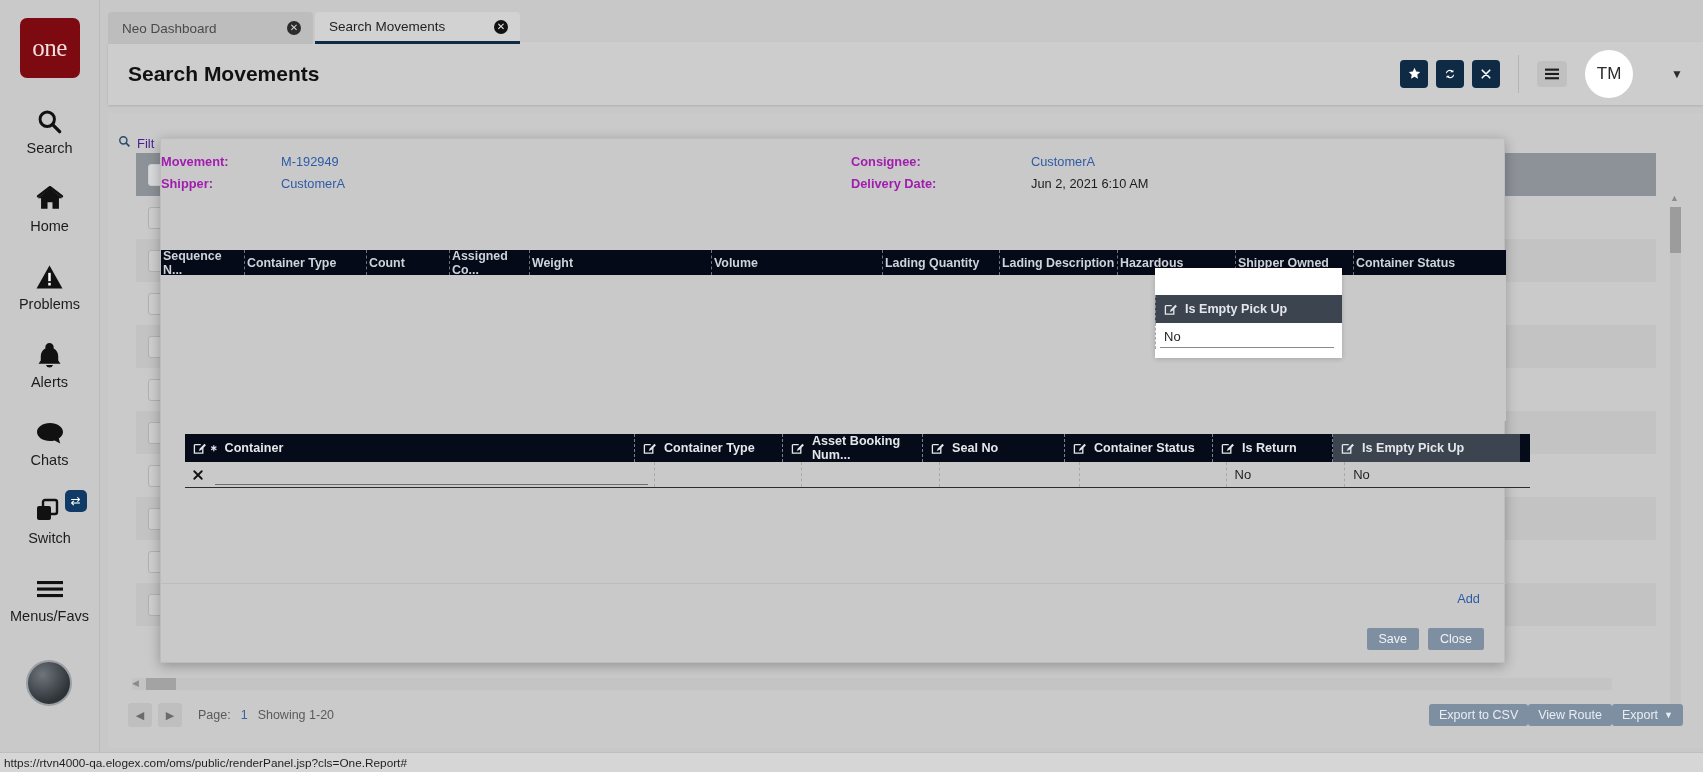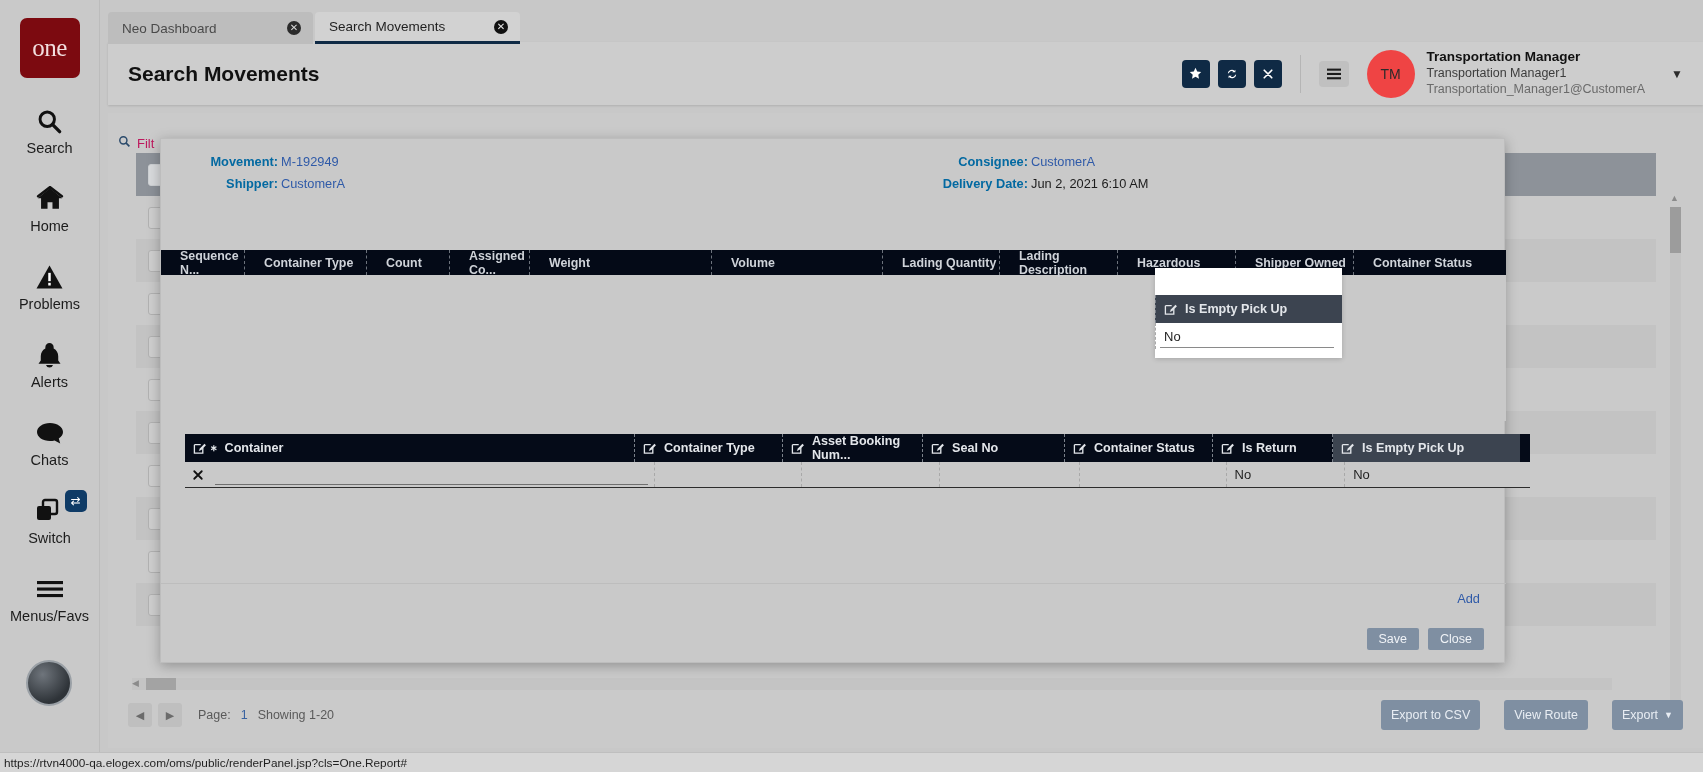--- a/index.html
+++ b/index.html
@@ -78,37 +78,37 @@
     color:#fff;display:flex;align-items:center;justify-content:center;
     margin-right:8px; font-size:13px; cursor:pointer;
   }
   .vsep{ width:1px;height:38px;background:#b5b5b5;margin:0 18px 0 10px; }
   #hamb{
     width:30px;height:26px;border-radius:4px;background:#c0c0c0;
     display:flex;align-items:center;justify-content:center;cursor:pointer;
     margin-right:18px;
   }
   #avatar{
-    width:48px;height:48px;border-radius:50%;background:#ef4444;
+    width:48px;height:48px;border-radius:50%;background:#ffffff;
     display:flex;align-items:center;justify-content:center;
-    font-size:14px;color:#2b2b2b; margin-right:12px;text-align:center;
+    font-size:17px;color:#2b2b2b; margin-right:12px;text-align:center;
   }
   #userblock{ line-height:1.25; }
   #userblock .u1{ font-size:13.5px;font-weight:bold;color:#111; }
   #userblock .u2{ font-size:12.5px;color:#3c3c3c; }
   #userblock .u3{ font-size:12.5px;color:#6a6a6a; }
   #caret{ margin-left:26px;margin-right:20px;color:#2b2b2b;font-size:12px;cursor:pointer; }
 
   
   #bodycard{
     position:absolute; left:108px; top:113px; width:1595px; height:635px;
     background:#cacaca; z-index:1;
   }
   #filterrow{
-    position:absolute; left:10px; top:22px; font-size:13px; color:#be185d;
+    position:absolute; left:10px; top:22px; font-size:13px; color:#4c1d95;
     display:flex; align-items:center;
   }
   #filterrow .fi{ margin-right:6px; }
 
   
   #bggrid{ position:absolute; left:28px; top:40px; width:1520px; height:560px; }
   .bgrow{
     position:absolute; left:0; width:1520px; height:43px;
     display:flex; align-items:center;
   }
@@ -130,54 +130,54 @@
     display:flex; align-items:center; font-size:12.5px; color:#5a5a5a;
   }
   #bgfoot .pgbtn{
     width:24px;height:24px;border-radius:3px;background:#bfbfbf;color:#6b6b6b;
     display:flex;align-items:center;justify-content:center;margin-right:6px;font-size:11px;
   }
   #bgfoot .pgtxt{ margin-left:10px; }
   #bgfoot .pglink{ color:#3a63a0; }
   #bgfoot-right{ margin-left:auto; display:flex; align-items:center; }
   .ftbtn{
-    height:30px; padding:0 10px; border-radius:3px; background:#7f8fa2; color:#e9eef4;
-    display:flex;align-items:center; font-size:12.5px; margin-left:24px;
+    height:22px; padding:0 10px; border-radius:3px; background:#7f8fa2; color:#e9eef4;
+    display:flex;align-items:center; font-size:12.5px; margin-left:0;
   }
   #hscroll{
     position:absolute; left:24px; bottom:58px; width:1480px; height:12px; background:#c4c4c4;
   }
   #hscroll .hthumb{ position:absolute; left:14px; top:0; width:30px;height:12px;background:#a3a3a3; }
   #hscroll .harr{ position:absolute; left:0; top:0; font-size:9px;color:#8b8b8b; }
 
   
   #modal{
     position:absolute; left:160px; top:138px; width:1345px; height:525px;
     background:#c9c9c9; z-index:20;
     box-shadow:0 3px 12px rgba(0,0,0,.28);
     border:1px solid #bdbdbd;
   }
   
   #summary{ position:relative; height:100px; }
   .sumcol{ position:absolute; top:12px; font-size:12.8px; }
   #sumleft{ left:0; width:600px; }
   #sumright{ left:690px; width:600px; }
   .sumline{ display:flex; height:21.5px; align-items:center; }
-  .sumlabel{ font-weight:bold; color:#0369a1; text-align:right; width:120px; padding-right:3px; }
+  .sumlabel{ font-weight:bold; color:#a21caf; text-align:left; width:120px; padding-right:3px; }
   #sumright .sumlabel{ width:180px; }
   .sumval{ color:#1c1c1c; }
   .sumval.link{ color:#2f5aa8; cursor:pointer; }
 
   
   .gridhead{
     display:flex; height:25px; background:#040a17; align-items:stretch;
   }
   .gridhead .gh{
     display:flex; align-items:center; color:#cfd3d9; font-size:12.4px; font-weight:bold;
-    padding-left:19px; border-right:1px dashed #6d737c;
+    padding-left:2px; border-right:1px dashed #6d737c;
   }
   .gridhead .gh:last-child{ border-right:none; }
   #outertable{ position:absolute; left:0; top:111px; width:1345px; }
   #outerbody{ height:146px; background:#c9c9c9; }
 
   
   #innertable{ position:absolute; left:24px; top:295px; width:1345px; }
   #innerhead{ display:flex; height:28px; background:#050b18; align-items:stretch; }
   #innerhead .ih{
     display:flex; align-items:center; color:#e3e6ea; font-size:12.6px; font-weight:bold;
@@ -360,25 +360,20 @@
     <div class="vsep"></div>
     <div id="hamb">
       <svg width="16" height="12" viewBox="0 0 16 12">
           <rect x="1" y="0.6" width="14" height="2.1" fill="#1d1d1d"></rect>
           <rect x="1" y="4.9" width="14" height="2.1" fill="#1d1d1d"></rect>
           <rect x="1" y="9.2" width="14" height="2.1" fill="#1d1d1d"></rect>
         </svg>
     </div>
     <div id="avatar">
       <span>TM</span>
-    </div>
-    <div id="userblock">
-      <div class="u1">Transportation Manager</div>
-      <div class="u2">Transportation Manager1</div>
-      <div class="u3">Transportation_Manager1@CustomerA</div>
     </div>
     <div id="caret">▼</div>
   </div>
 </div>
 
 <div id="bodycard">
   <div id="filterrow">
     <span class="fi">
       <svg width="13" height="13" viewBox="0 0 16 16">
           <circle cx="6.6" cy="6.6" r="4.4" fill="none" stroke="#2a4a6b" stroke-width="1.8"></circle>

